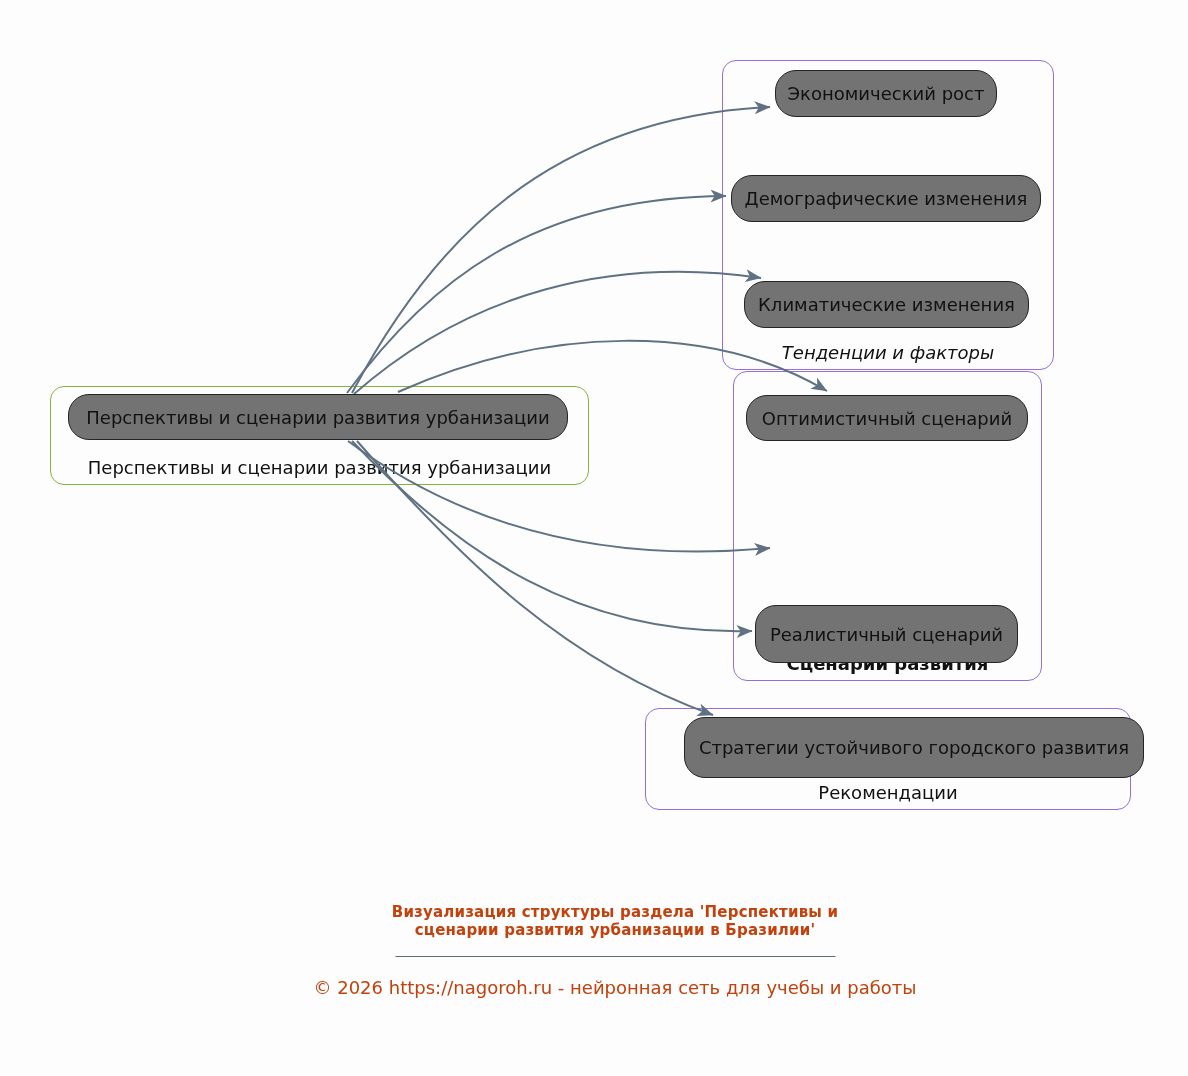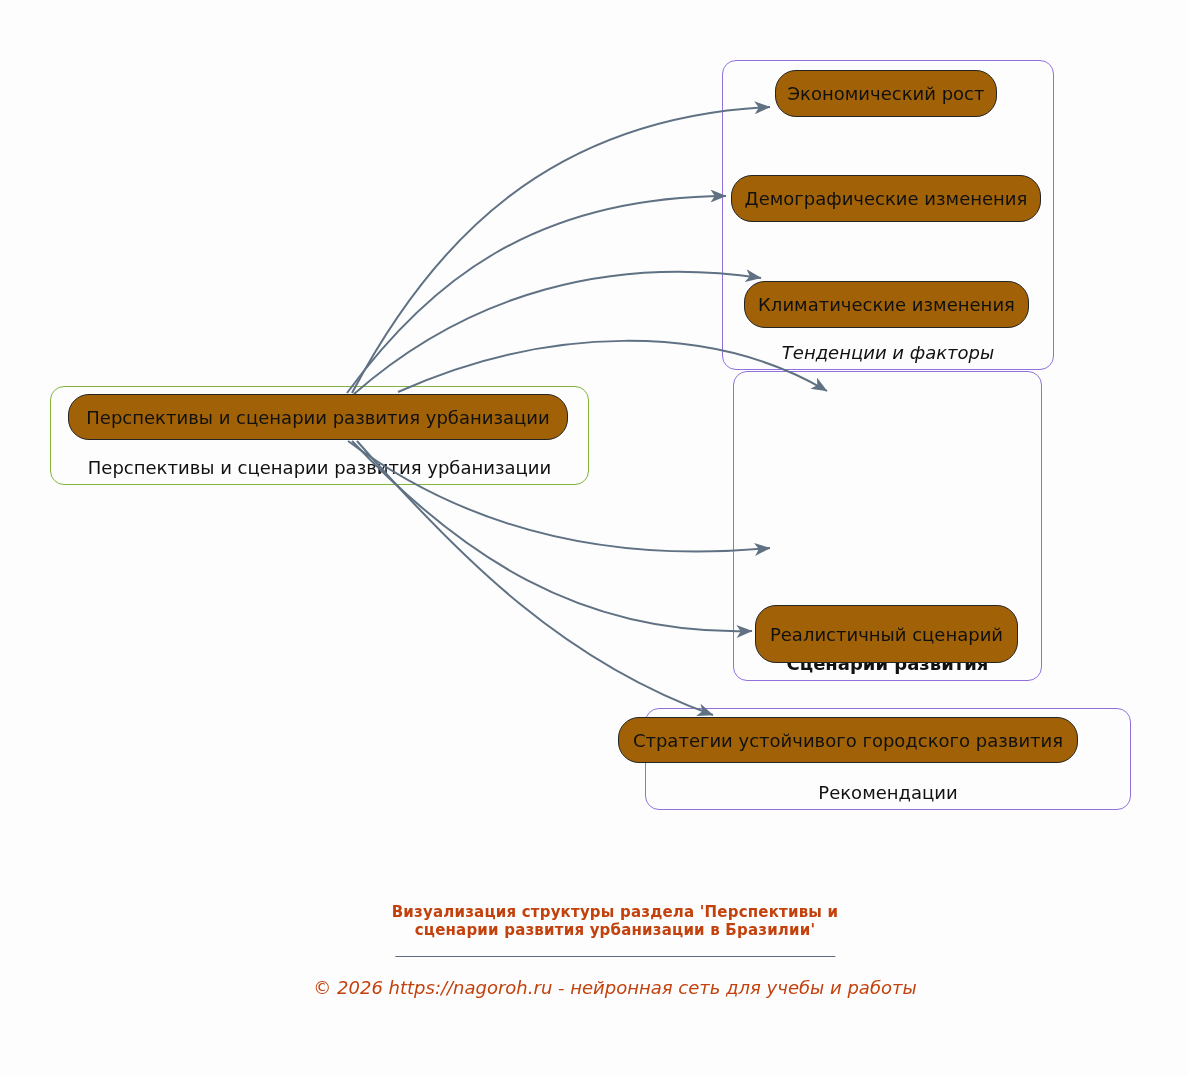--- a/index.html
+++ b/index.html
@@ -9,33 +9,33 @@
   }
   .group{
     position:absolute;border:1.5px solid #9370DB;border-radius:14px;background:transparent;
   }
   .group-root{border-color:#82B43C;}
   .group-label{
     position:absolute;left:0;right:0;bottom:6px;text-align:center;
     font-size:18px;color:#111;white-space:nowrap;
   }
   .node{
-    position:absolute;background:#a16207;border:1.7px solid #242424;border-radius:21px;
+    position:absolute;background:#737373;border:1.7px solid #242424;border-radius:21px;
     display:flex;align-items:center;justify-content:center;
     font-size:18px;color:#111;white-space:nowrap;box-sizing:border-box;
   }
   .edges{position:absolute;left:0;top:0;width:1188px;height:1076px;pointer-events:none;}
   .edges path.edge{fill:none;stroke:#5F7183;stroke-width:2px;}
   .footer{
     position:absolute;top:903px;left:615px;transform:translateX(-50%);
     text-align:center;color:#c2410c;white-space:nowrap;
   }
   .footer-title{font-size:15px;font-weight:bold;line-height:18px;letter-spacing:.2px;}
   .footer-sep{width:440px;height:0;border-bottom:1.5px solid #5A6C80;margin:17px auto 0 auto;}
-  .footer-copy{font-size:18px;margin-top:20px;line-height:22px;font-style:italic;}
+  .footer-copy{font-size:18px;margin-top:20px;line-height:22px;}
 </style>
 </head>
 <body>
 
 <div class="stage">
 
   <div class="group group-root" style="left:50px;top:386px;width:537px;height:97px;">
     <div class="group-label">Перспективы и сценарии развития урбанизации</div>
   </div>
 
@@ -65,23 +65,24 @@
     <path class="edge" d="M 352 441 C 460 555, 580 636, 752 631" marker-end="url(#ah)"></path>
     <path class="edge" d="M 357 441 C 464 563, 567 663, 713 715" marker-end="url(#ah)"></path>
   </svg>
 
   <div class="node" style="left:68px;top:394px;width:500px;height:46px;">Перспективы и сценарии развития урбанизации</div>
 
   <div class="node" style="left:775px;top:70px;width:222px;height:47px;">Экономический рост</div>
   <div class="node" style="left:731px;top:175px;width:310px;height:47px;">Демографические изменения</div>
   <div class="node" style="left:744px;top:281px;width:285px;height:47px;">Климатические изменения</div>
 
+  <div class="node" style="left:746px;top:395px;width:282px;height:46px;">Оптимистичный сценарий</div>
   <div class="node" style="left:755px;top:605px;width:263px;height:58px;">Реалистичный сценарий</div>
 
-  <div class="node" style="left:618px;top:717px;width:460px;height:46px;text-align:right;">Стратегии устойчивого городского развития</div>
+  <div class="node" style="left:684px;top:717px;width:460px;height:61px;text-align:right;">Стратегии устойчивого городского развития</div>
 
   <div class="footer">
     <div class="footer-title">Визуализация структуры раздела 'Перспективы и</div>
     <div class="footer-title">сценарии развития урбанизации в Бразилии'</div>
     <div class="footer-sep"></div>
     <div class="footer-copy">© 2026 https://nagoroh.ru - нейронная сеть для учебы и работы</div>
   </div>
 
 </div>
 

